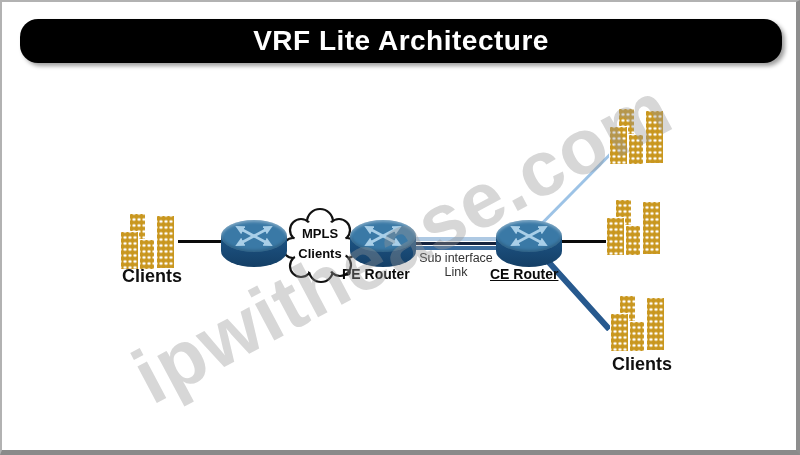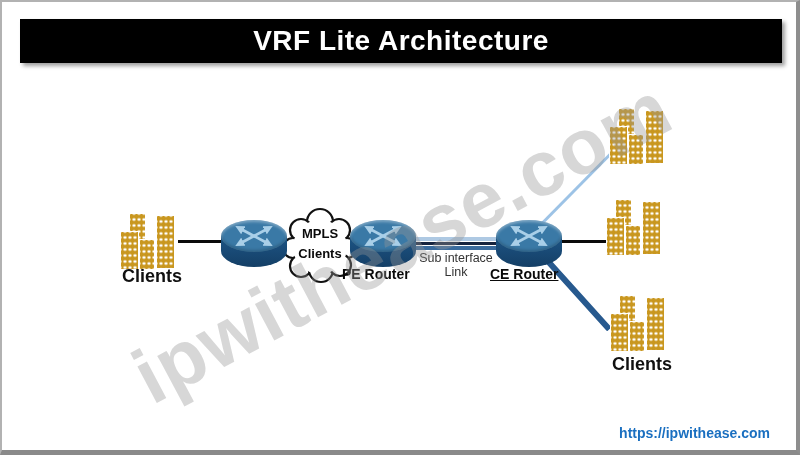--- a/index.html
+++ b/index.html
@@ -8,20 +8,21 @@
     border:2px solid #b2b2b2;border-right:4px solid #8e8e8e;border-bottom:5px solid #8a8a8a;
     overflow:hidden;
   }
   
   .title-bar{
     position:absolute;left:18px;top:17px;width:762px;height:44px;
     background:var(--title-bg,#000);color:var(--title-fg,#fff);
     display:flex;align-items:center;justify-content:center;
     font-size:28px;font-weight:bold;letter-spacing:.5px;
     box-shadow:3px 3px 4px rgba(0,0,0,.38);
+    border-radius:18px;
   }
   
   .watermark{
     position:absolute;left:90px;top:180px;width:620px;height:120px;
     display:flex;align-items:center;justify-content:center;
     transform:rotate(-28deg);
     font-size:78px;font-weight:bold;letter-spacing:1px;white-space:nowrap;
     color:var(--watermark,rgba(150,150,150,0.38));
     z-index:50;pointer-events:none;user-select:none;
   }
@@ -190,15 +191,14 @@
   </div>
 
   <div class="bld-cluster" style="left:608px;top:294px;">
     <div class="bld bA"></div>
     <div class="bld bD"></div>
     <div class="bld front bB"></div>
     <div class="bld front bC"></div>
   </div>
   <div class="cluster-label" style="left:608px;top:352px;">Clients</div>
 
-  <div class="footer-url">https://ipwithease.com</div>
 
 </div>
 
 </body></html>

